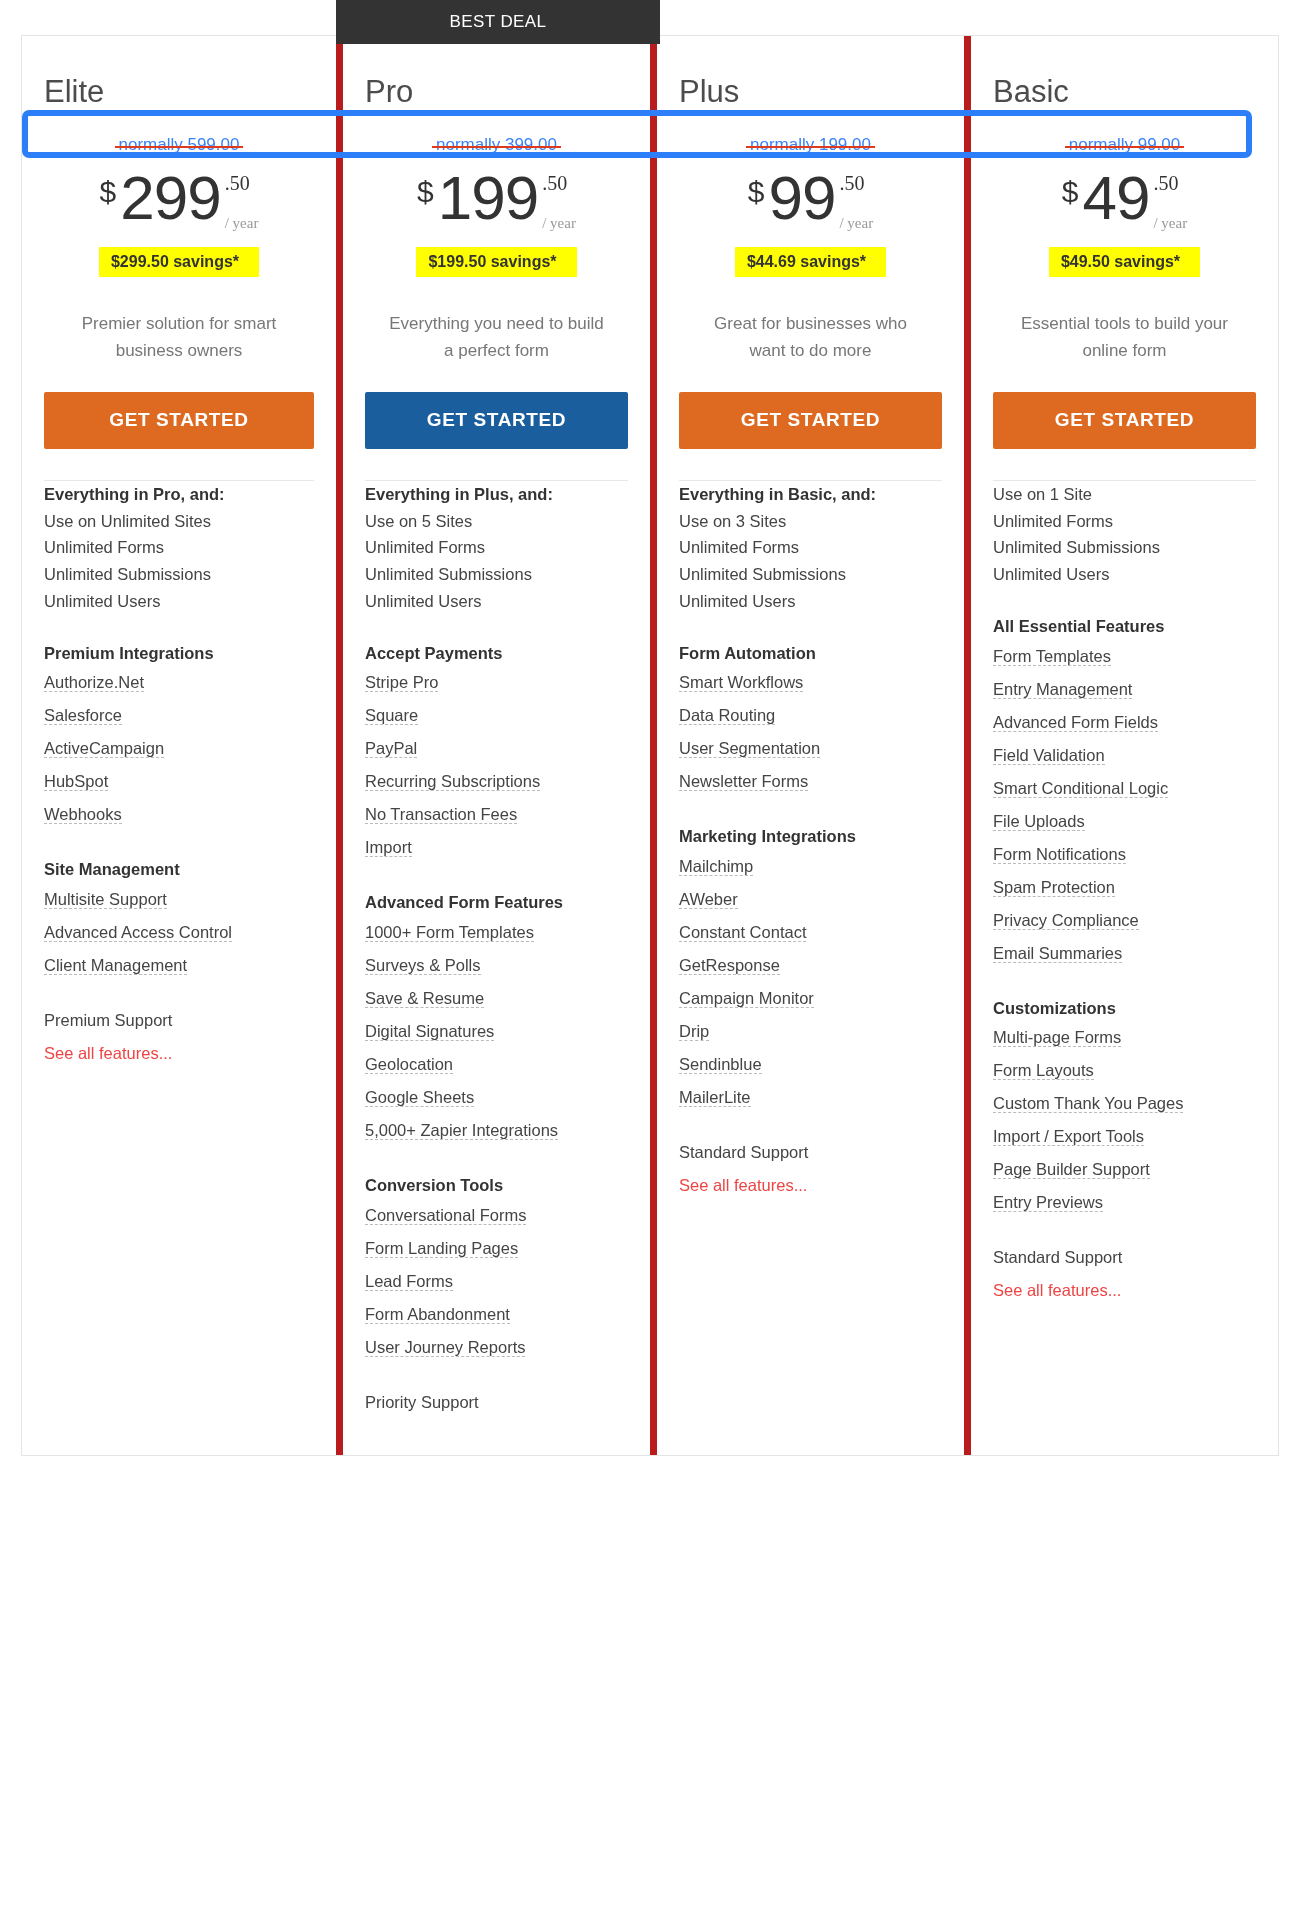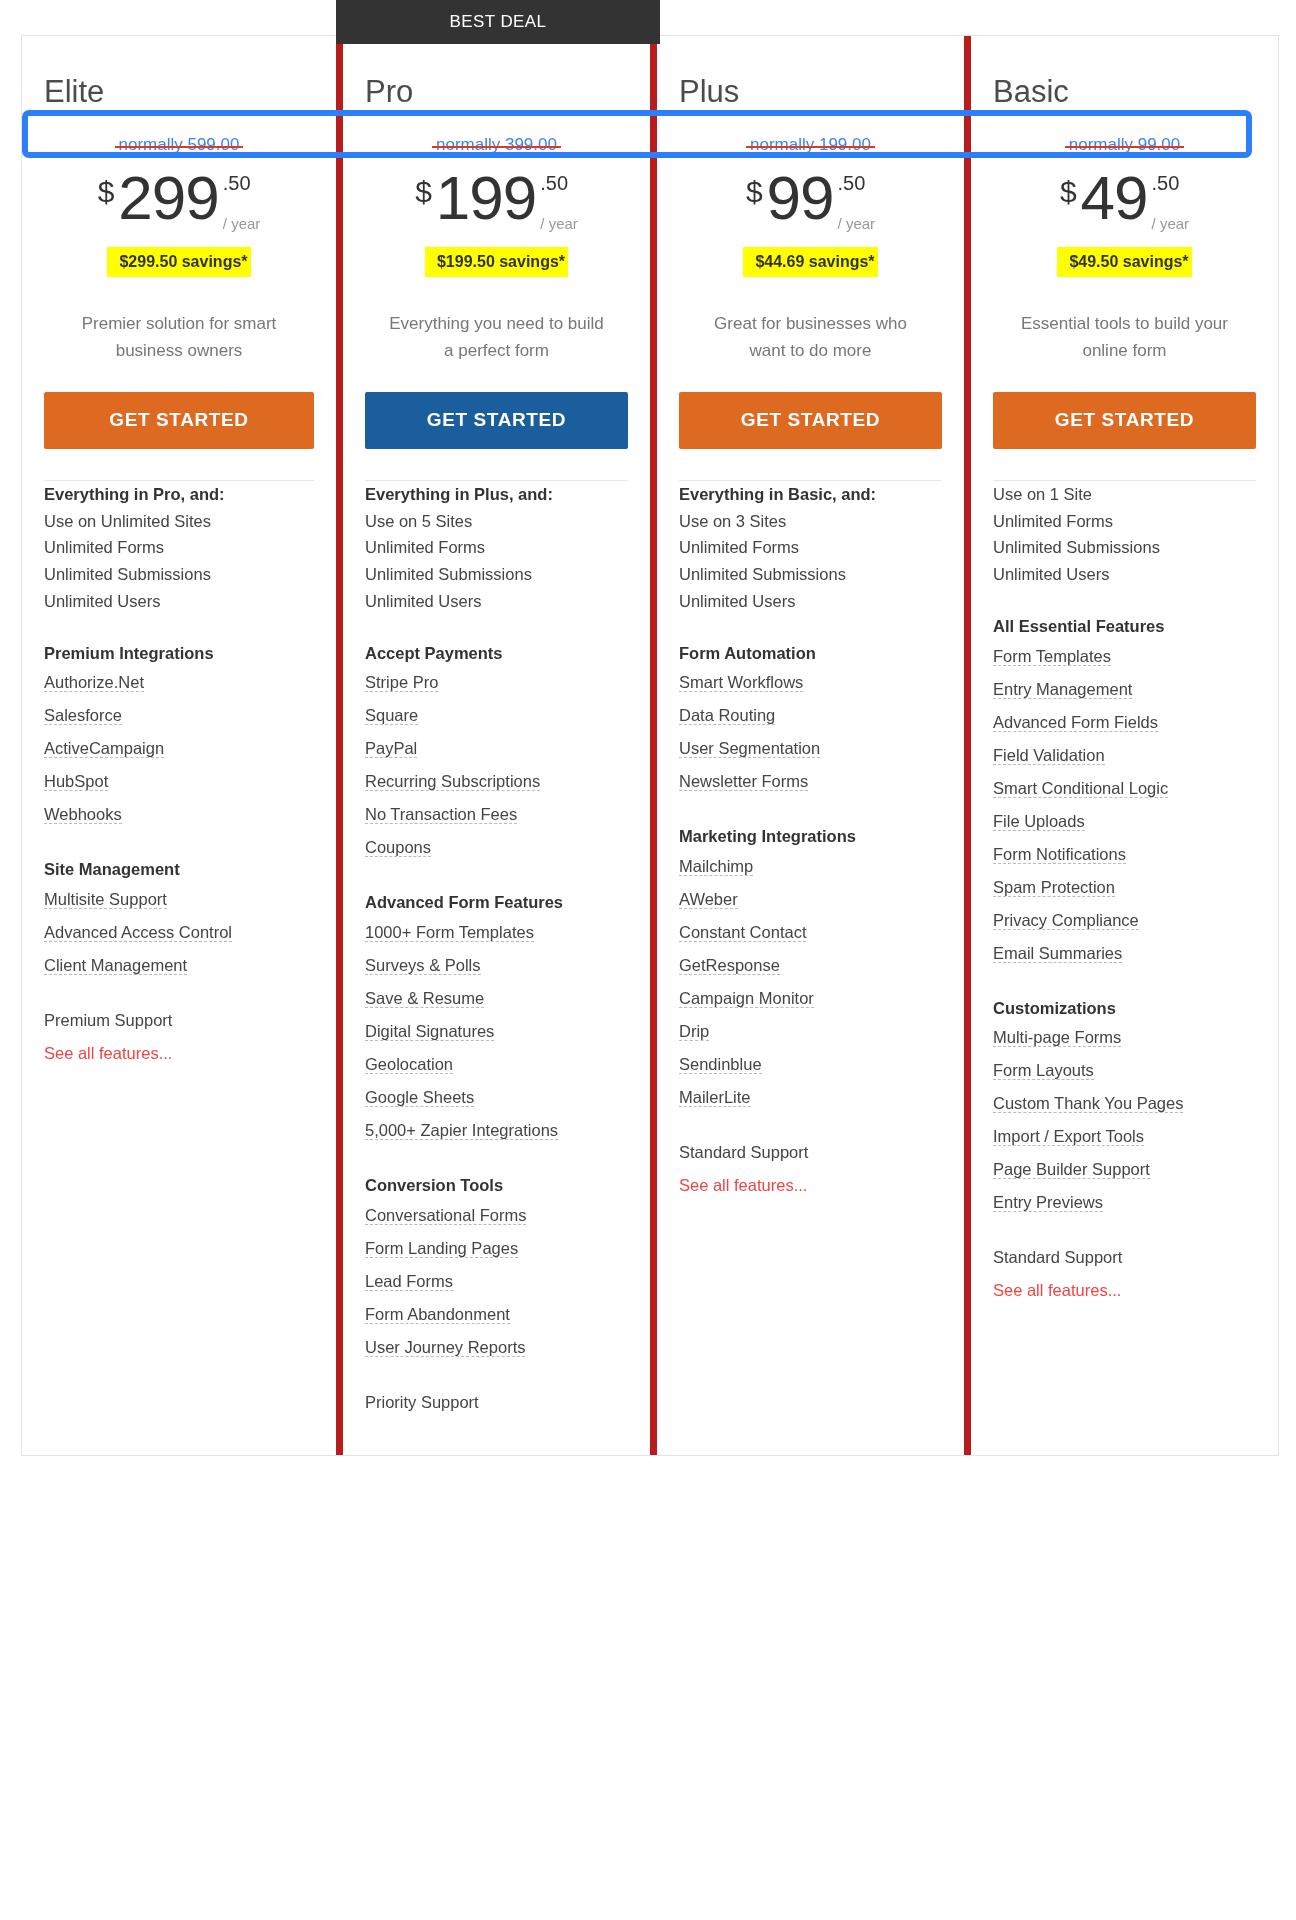--- a/index.html
+++ b/index.html
@@ -109,32 +109,33 @@
     color: #333333;
     line-height: 0.95;
     font-weight: 400;
     letter-spacing: -1px;
   }
   .price-side {
     display: flex;
     flex-direction: column;
     margin-left: 4px;
     margin-top: 4px;
+    font-family: Liberation Serif, serif;
   }
   .cents { font-size: 20px; color: #333333; line-height: 1; }
   .per { font-size: 15px; color: #999999; margin-top: 22px; }
 
   .savings-wrap { text-align: center; margin-top: 16px; }
   .savings {
     display: inline-block;
     background: #ffff00;
     color: #333333;
     font-size: 16px;
     font-weight: 700;
-    padding: 5px 3px 6px 12px;
+    padding: 5px 20px 6px 12px;
     line-height: 1.2;
   }
 
   .tagline {
     margin: 34px auto 0 auto;
     text-align: center;
     color: #777777;
     font-size: 17px;
     line-height: 1.55;
     max-width: 215px;
@@ -289,21 +290,21 @@
             <div class="plain-item">Unlimited Submissions</div>
             <div class="plain-item">Unlimited Users</div>
           </div>
           <div class="feat-group">
             <div class="group-title">Accept Payments</div>
             <div class="tip-item"><span class="tip">Stripe Pro</span></div>
             <div class="tip-item"><span class="tip">Square</span></div>
             <div class="tip-item"><span class="tip">PayPal</span></div>
             <div class="tip-item"><span class="tip">Recurring Subscriptions</span></div>
             <div class="tip-item"><span class="tip">No Transaction Fees</span></div>
-            <div class="tip-item"><span class="tip">Coupons</span></div>
+            <div class="tip-item"><span class="tip">Import</span></div>
           </div>
           <div class="feat-group">
             <div class="group-title">Advanced Form Features</div>
             <div class="tip-item"><span class="tip">1000+ Form Templates</span></div>
             <div class="tip-item"><span class="tip">Surveys &amp; Polls</span></div>
             <div class="tip-item"><span class="tip">Save &amp; Resume</span></div>
             <div class="tip-item"><span class="tip">Digital Signatures</span></div>
             <div class="tip-item"><span class="tip">Geolocation</span></div>
             <div class="tip-item"><span class="tip">Google Sheets</span></div>
             <div class="tip-item"><span class="tip">5,000+ Zapier Integrations</span></div>

